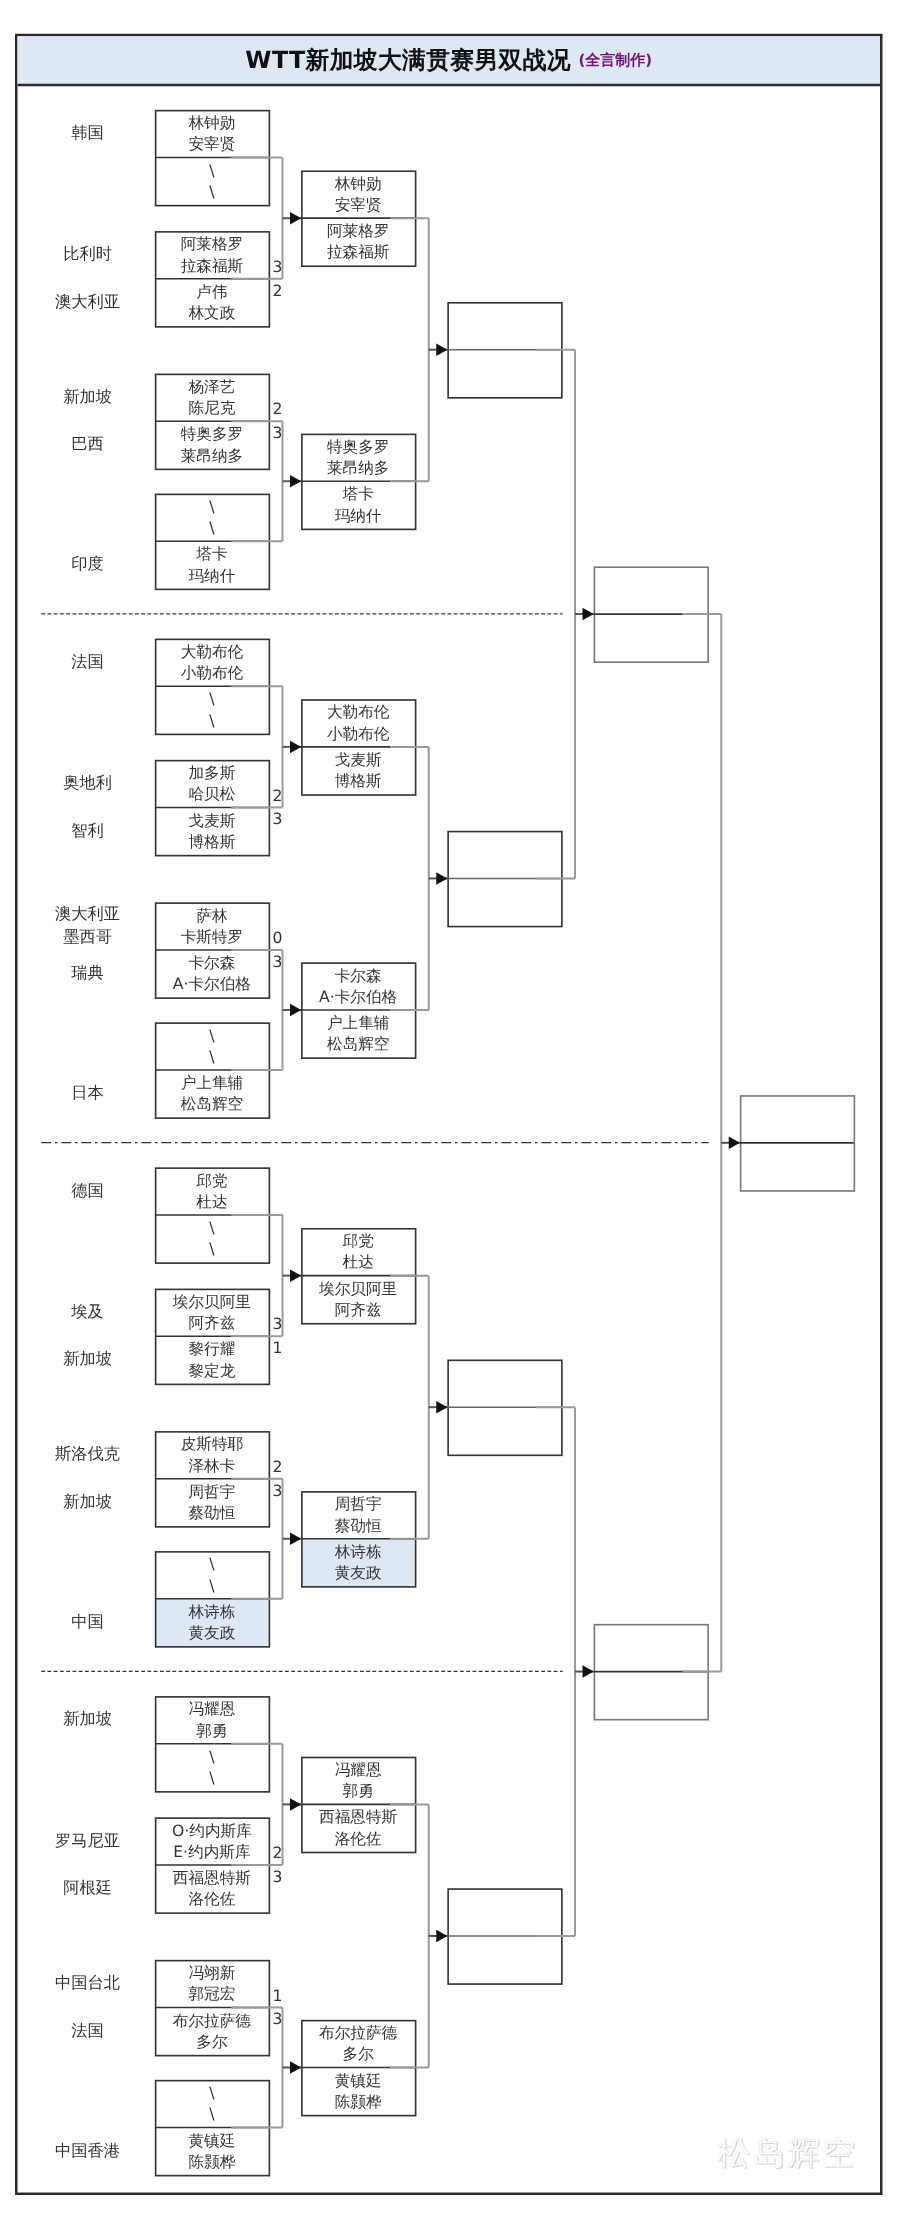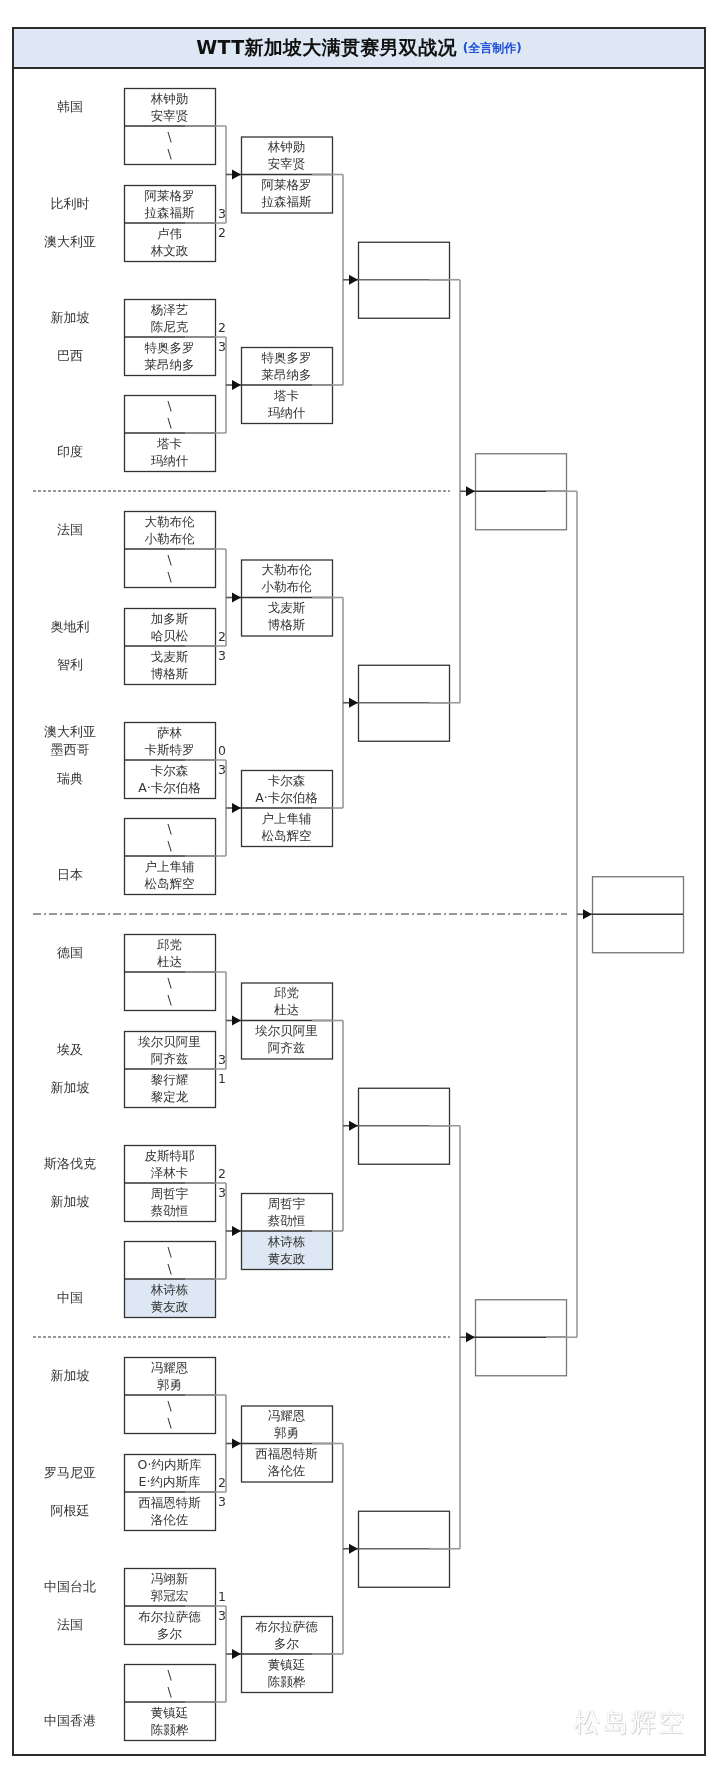--- a/index.html
+++ b/index.html
@@ -4,21 +4,21 @@
 <style>
   html, body { margin:0; padding:0; background:#ffffff; }
   body { width:720px; height:1771px; position:relative; overflow:hidden;
          font-family:"DejaVu Sans","Liberation Sans",sans-serif; color:#222; }
   #frame { position:absolute; left:12px; top:27px; width:694px; height:1729px;
            border:2px solid #2b2b2b; box-sizing:border-box; background:#fff;text-align:center; }
   #title-bar { position:absolute; left:0; top:0; right:0; height:38px;
                background:#dde8f4; border-bottom:2px solid #2b2b2b;
                display:flex; align-items:center; justify-content:center; }
   #title-main { font-size:19px; font-weight:bold; color:#111; letter-spacing:0.3px; }
-  #title-sub { font-size:12px; color:#1d4ed8; margin-left:6px; font-weight:bold; }
+  #title-sub { font-size:12px; color:#701a75; margin-left:6px; font-weight:bold; }
   svg#bracket { position:absolute; left:0; top:0; }
   .country { font-size:13px; fill:#333; }
   .pname { font-size:12.5px; fill:#333; }
   .score { font-size:12.5px; fill:#333; }
   #watermark { position:absolute; right:18px; bottom:14px; font-size:26px;
                color:#ffffff; letter-spacing:2px;
                text-shadow: 0 0 1px #bbb, 1px 1px 0 #d4d4d4; opacity:0.9; }
 </style>
 </head>
 <body>

